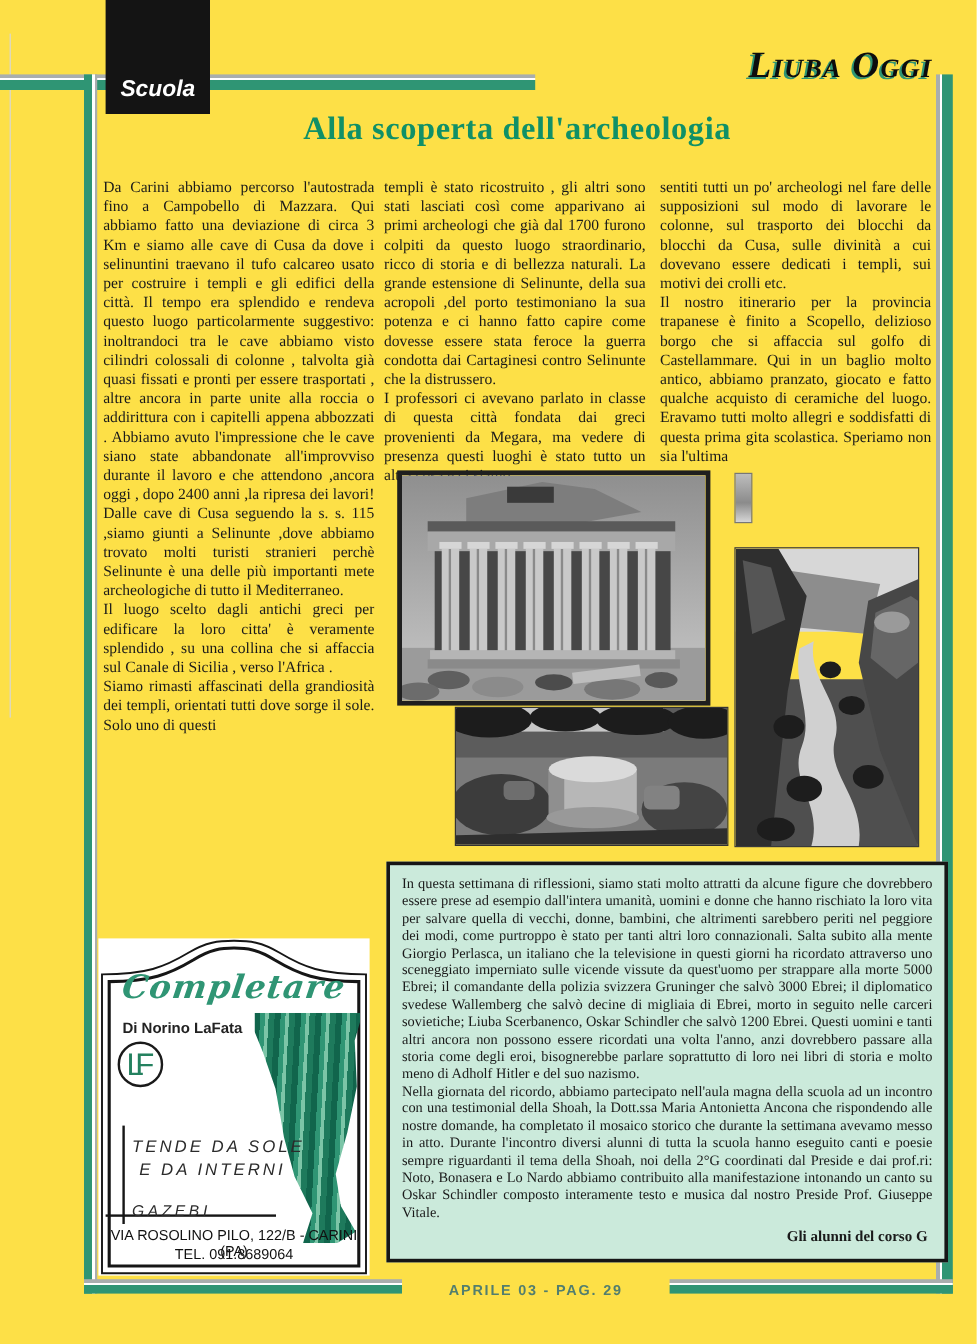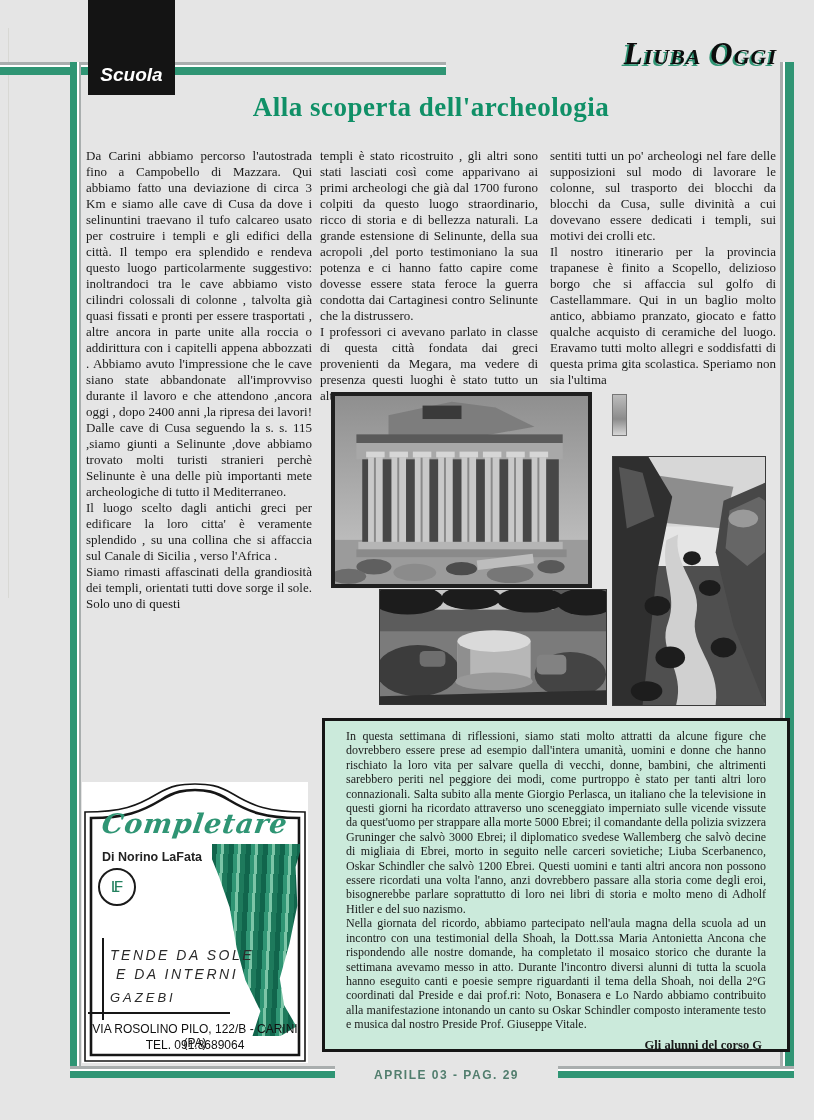--- a/index.html
+++ b/index.html
@@ -1,16 +1,16 @@
 <!DOCTYPE html>
 <html><head>
 <meta charset="utf-8">
 <style>
   html,body{margin:0;padding:0;background:#ffffff;}
-  .page{position:relative;width:814px;height:1120px;background:#e5e5e5;overflow:hidden;
+  .page{position:relative;width:814px;height:1120px;background:#fde047;overflow:hidden;
         font-family:"Liberation Serif", serif;color:#1a1a1a;}
   .scan-edge{position:absolute;left:8px;top:28px;width:1px;height:570px;background:#d8d8d4;}
 
   
   .rule-h{background:linear-gradient(180deg,#a9aeae 0 3px,#ffffff 3px 5px,#2f9574 5px 100%);}
   .frame-top{position:absolute;left:0;top:62px;width:446px;height:13px;}
   .frame-left{position:absolute;left:70px;top:62px;width:11px;height:1016px;
       background:linear-gradient(90deg,#2f9574 0 7px,#ffffff 7px 9px,#a9aeae 9px 11px);}
   .frame-right{position:absolute;left:780px;top:62px;width:14px;height:1016px;
       background:linear-gradient(90deg,#a9aeae 0 3px,#ffffff 3px 5px,#2f9574 5px 14px);}
@@ -40,47 +40,47 @@
   .photo{position:absolute;overflow:hidden;}
   .photo svg{display:block;width:100%;height:100%;}
   .ph-temple{left:331px;top:392px;width:261px;height:196px;border:4px solid #1f1f1f;box-sizing:border-box;}
   .ph-path{left:612px;top:456px;width:154px;height:250px;border:1px solid #3a3a3a;box-sizing:border-box;}
   .ph-drums{left:379px;top:589px;width:228px;height:116px;border:1px solid #333;box-sizing:border-box;}
   .ph-scrap{position:absolute;left:612px;top:394px;width:13px;height:40px;
       background:linear-gradient(180deg,#bdbdbd,#8b8b8b 60%,#d6d6d6);border:1px solid #777;}
 
   
   .reflection{position:absolute;left:322px;top:718px;width:468px;height:334px;box-sizing:border-box;
-      background:#cbeadb;border:3px solid #161616;padding:8px 21px;
+      background:#cbeadb;border:3px solid #161616;padding:8px 10px;
       font-size:12px;line-height:14.4px;text-align:justify;}
   .reflection p{margin:0;}
   .reflection .sig{margin-top:6px;padding-right:4px;text-align:right;font-weight:bold;font-size:12.5px;}
 
   
   .ad{position:absolute;left:82px;top:782px;width:226px;height:281px;background:#ffffff;}
   .ad-border{position:absolute;left:0;top:0;}
   .ad-brand{position:absolute;left:0;top:26px;width:100%;text-align:center;
       font-family:"DejaVu Serif",serif;font-style:italic;font-weight:bold;font-size:27px;
       color:#2f9574;transform:skewX(-8deg);letter-spacing:1px;}
   .ad-owner{position:absolute;left:20px;top:68px;font-family:"Liberation Sans",sans-serif;
       font-weight:bold;font-size:12.5px;color:#222;}
   .ad-logo{position:absolute;left:16px;top:86px;width:34px;height:34px;border:2px solid #1a1a1a;
       border-radius:50%;display:flex;align-items:center;justify-content:center;}
-  .ad-logo span{font-family:Liberation Mono, monospace;font-size:17px;color:#24815f;
+  .ad-logo span{font-family:Liberation Sans, sans-serif;font-size:26px;color:#24815f;
       letter-spacing:-7px;padding-right:7px;}
   .ad-curtain{position:absolute;left:130px;top:62px;width:88px;height:192px;
       background:repeating-linear-gradient(93deg,#11654c 0 5px,#2f9574 5px 9px,#7cc5a7 9px 12px,#1e7a5c 12px 17px);
       clip-path:polygon(2% 0,100% 0,100% 4%,95% 12%,97% 32%,88% 52%,77% 70%,82% 84%,96% 95%,78% 100%,46% 100%,55% 87%,38% 71%,28% 54%,20% 33%,8% 17%,0 8%,0 0);}
   .ad-axis-v{position:absolute;left:20px;top:156px;width:2px;height:82px;background:#161616;}
   .ad-axis-h{position:absolute;left:6px;top:230px;width:142px;height:2px;background:#161616;}
   .ad-products{position:absolute;left:28px;top:164px;font-family:"Liberation Sans",sans-serif;
       font-style:italic;color:#2b2b2b;}
   .ad-prod1,.ad-prod2{font-size:14px;letter-spacing:2.5px;line-height:19px;}
   .ad-prod2{padding-left:6px;}
-  .ad-prod3{font-size:13px;letter-spacing:3px;margin-top:6px;padding-left:0px;}
+  .ad-prod3{font-size:13px;letter-spacing:3px;margin-top:17px;padding-left:0px;}
   .ad-address{position:absolute;left:0;top:240px;width:100%;text-align:center;
       font-family:"Liberation Sans",sans-serif;font-size:12px;color:#111;}
   .ad-phone{position:absolute;left:0;top:256px;width:100%;text-align:center;
       font-family:"Liberation Sans",sans-serif;font-size:12px;color:#111;}
 
   .footer{position:absolute;left:335px;top:1068px;width:223px;text-align:center;
       font-family:Liberation Sans, sans-serif;font-weight:bold;font-size:12px;
       letter-spacing:1.5px;color:#527e6e;}
 </style>
 </head>

